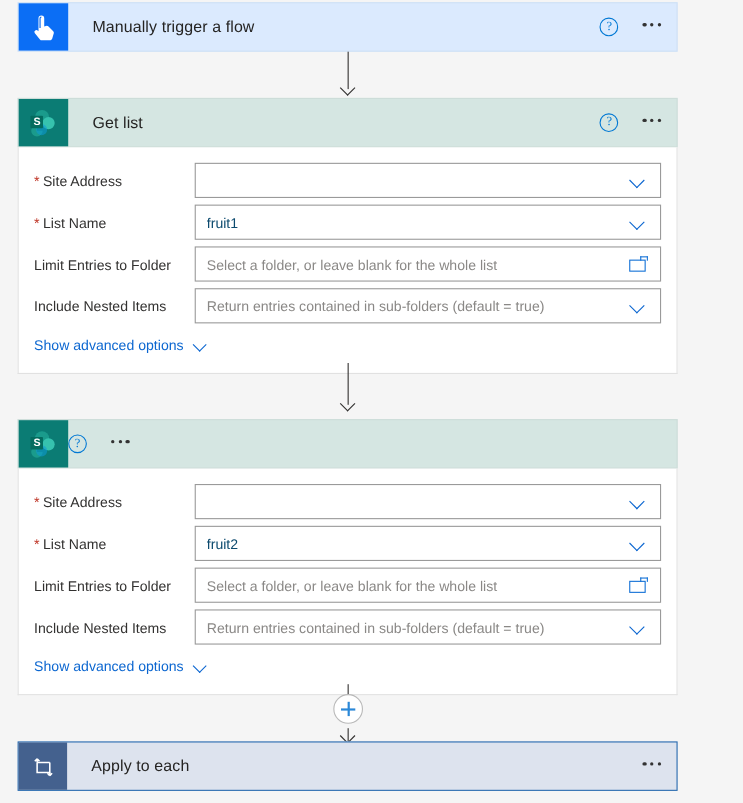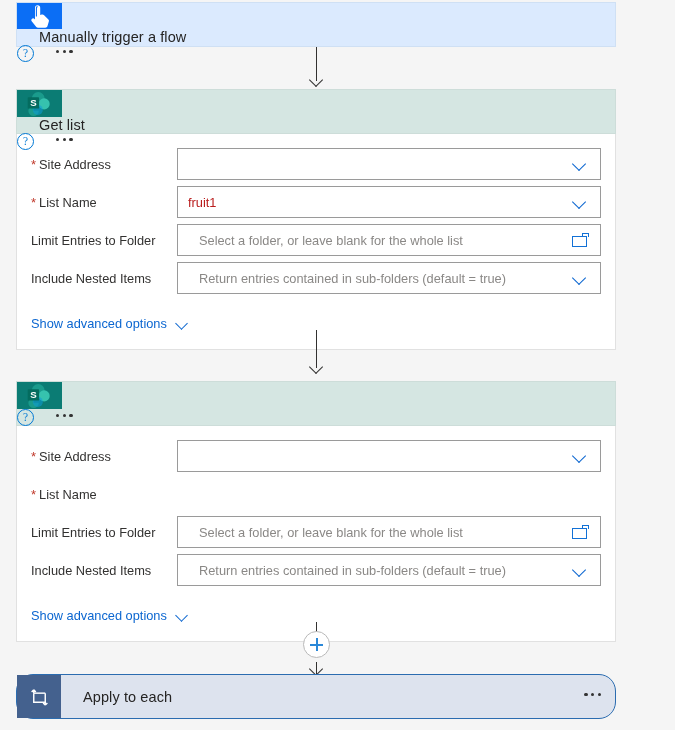--- a/index.html
+++ b/index.html
@@ -31,21 +31,20 @@
     width: 600px;
     box-sizing: border-box;
   }
 
   .card-head {
     display: flex;
     align-items: stretch;
     height: 45px;
     border: 1px solid #e1e1e1;
     box-sizing: border-box;
-    flex-direction: column;
   }
 
   .card-icon {
     width: 45px;
     min-width: 45px;
     display: flex;
     align-items: center;
     justify-content: center;
   }
 
@@ -136,25 +135,25 @@
     background: #fff;
     display: flex;
     align-items: center;
     padding: 0 8px 0 10px;
     box-sizing: border-box;
     position: relative;
   }
   .ctl-text {
     flex: 1;
     font-size: 12.8px;
-    color: #b91c1c;
+    color: #0c4a6e;
     white-space: nowrap;
     overflow: hidden;
   }
-  .ctl-text.placeholder { color: #8a8886; margin-left: 11px; }
+  .ctl-text.placeholder { color: #8a8886; }
 
   .chevron {
     width: 16px;
     height: 16px;
     position: relative;
     flex: none;
     margin-right: 4px;
   }
   .chevron::before {
     content: "";
@@ -191,21 +190,21 @@
     right: 0;
     top: 0;
     width: 7px;
     height: 4px;
     border: 1.5px solid #1271d6;
     border-bottom: none;
     box-sizing: border-box;
   }
 
   .adv-link {
-    margin-top: 22px;
+    margin-top: 12px;
     display: flex;
     align-items: center;
     font-size: 12.8px;
     color: #0b66d0;
     cursor: pointer;
   }
   .adv-chevron {
     width: 14px;
     height: 14px;
     position: relative;
@@ -431,20 +430,24 @@
           <div class="ctl-text"></div>
           <div class="chevron"></div>
         </div>
       </div>
 
       <div class="field-row">
         <div class="field-label">
           <span class="req">*</span>
           <span>List Name</span>
         </div>
+        <div class="field-ctl">
+          <div class="ctl-text">fruit2</div>
+          <div class="chevron"></div>
+        </div>
       </div>
 
       <div class="field-row">
         <div class="field-label">
           <span>Limit Entries to Folder</span>
         </div>
         <div class="field-ctl">
           <div class="ctl-text placeholder">Select a folder, or leave blank for the whole list</div>
           <div class="folder-icon"></div>
         </div>
@@ -467,21 +470,21 @@
     </div>
   </div>
 
   <div class="connector" style="top:622px; height:52px;">
     <div class="line" style="height:10px;"></div>
     <div class="line" style="top:40px; height:12px;"></div>
     <div class="arrow-head" style="top:42px;"></div>
   </div>
   <div class="add-btn" style="top:631px;"></div>
 
-  <div class="loop" style="top:674px;border-radius:17px;">
+  <div class="loop" style="top:674px;">
     <div class="card-icon">
       <svg class="gicon" width="23" height="23" viewBox="0 0 24 24">
         <path d="M6 8.5V18h12V8.5" fill="none" stroke="#ffffff" stroke-width="1.5"></path>
         <path d="M6 8.5h12" fill="none" stroke="#ffffff" stroke-width="1.5"></path>
         <path d="M6 8.5V5m0 0L3.8 7.3M6 5l2.2 2.3" fill="none" stroke="#ffffff" stroke-width="1.5"></path>
         <path d="M18 18v3m0 0 2.2-2.3M18 21l-2.2-2.3" fill="none" stroke="#ffffff" stroke-width="1.5"></path>
       </svg>
     </div>
     <div class="card-title">Apply to each</div>
     <div class="head-actions">

